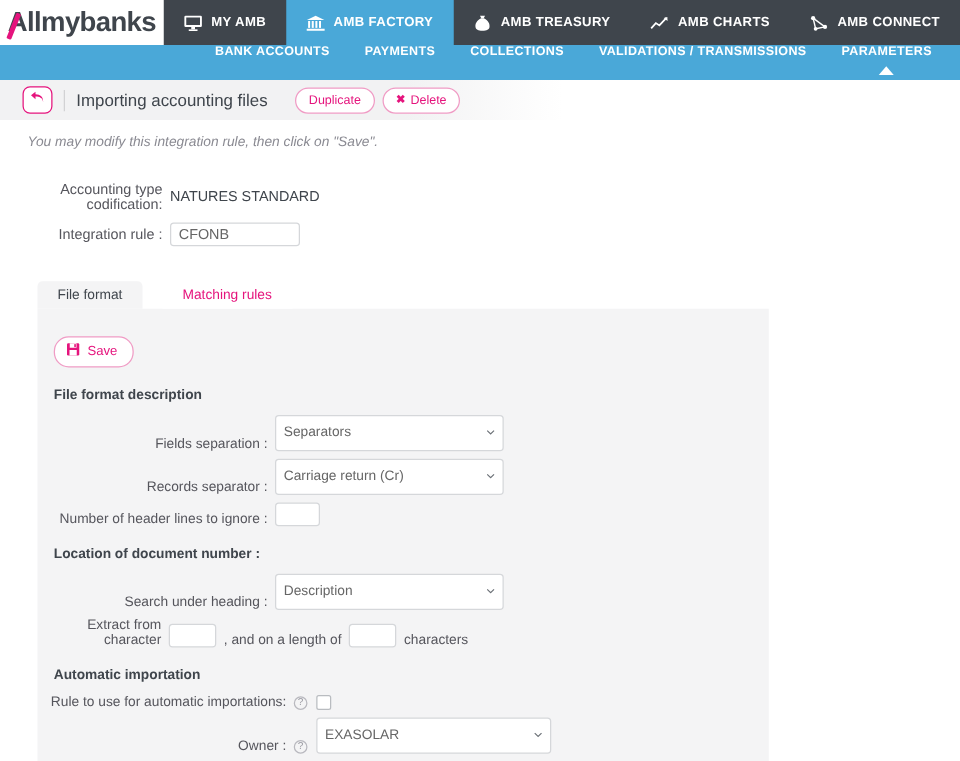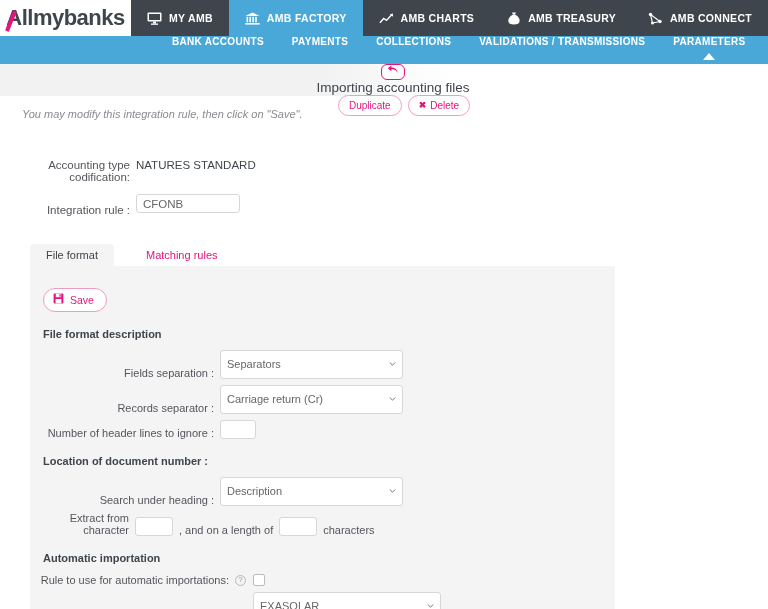--- a/index.html
+++ b/index.html
@@ -107,21 +107,20 @@
   }
 
   
   .titlebar {
     height: 32px;
     position: relative;
     display: flex;
     align-items: center;
     padding-left: 18px;
     box-sizing: border-box;
-    flex-direction: column;
   }
   .titlebar::before {
     content: "";
     position: absolute;
     left: 0; top: 0;
     width: 450px; height: 32px;
     background: linear-gradient(to right, #f2f2f3 0%, #f2f2f3 72%, rgba(242,242,243,0) 100%);
     z-index: 0;
   }
   .titlebar > * { position: relative; z-index: 1; }
@@ -187,21 +186,20 @@
     align-items: center;
     margin-bottom: 8px;
   }
   .frow .lbl {
     width: 136px;
     text-align: right;
     font-size: 11.5px;
     color: #55555c;
     padding-right: 6px;
     box-sizing: border-box;
-    margin-top: 13px;
   }
   .frow .val {
     font-size: 11.5px;
     color: #3f454c;
   }
   .txtinput {
     border: 1px solid #d5d7da;
     border-radius: 3px;
     background: #ffffff;
     height: 19px;
@@ -369,36 +367,36 @@
           <rect x="7.3" y="4.8" width="1.6" height="5.5" fill="#fff"></rect>
           <rect x="10.2" y="4.8" width="1.6" height="5.5" fill="#fff"></rect>
           <rect x="0.3" y="11" width="14.4" height="1.6" fill="#fff"></rect>
         </svg>
     </span>
     <span>AMB FACTORY</span>
   </div>
 
   <div class="topnav-item">
     <span class="nicon">
+      <svg width="14" height="13" viewBox="0 0 14 13">
+          <path d="M5 0.5 h4 l-1 2 h-2 z" fill="#fff"></path>
+          <path d="M6 2.6 C2.5 4.3 1 7 1.4 9.6 C1.7 11.7 3.5 12.6 7 12.6 C10.5 12.6 12.3 11.7 12.6 9.6 C13 7 11.5 4.3 8 2.6 z" fill="#fff"></path>
+        </svg>
+    </span>
+    <span>AMB TREASURY</span>
+  </div>
+
+  <div class="topnav-item">
+    <span class="nicon">
       <svg width="16" height="13" viewBox="0 0 16 13">
           <polyline points="1,11 5,6.5 8,8.5 14,2" fill="none" stroke="#fff" stroke-width="1.5"></polyline>
           <polygon points="14.8,1.2 15,4.6 11.6,2.2" fill="#fff"></polygon>
         </svg>
     </span>
     <span>AMB CHARTS</span>
-  </div>
-
-  <div class="topnav-item">
-    <span class="nicon">
-      <svg width="14" height="13" viewBox="0 0 14 13">
-          <path d="M5 0.5 h4 l-1 2 h-2 z" fill="#fff"></path>
-          <path d="M6 2.6 C2.5 4.3 1 7 1.4 9.6 C1.7 11.7 3.5 12.6 7 12.6 C10.5 12.6 12.3 11.7 12.6 9.6 C13 7 11.5 4.3 8 2.6 z" fill="#fff"></path>
-        </svg>
-    </span>
-    <span>AMB TREASURY</span>
   </div>
 
   <div class="topnav-item">
     <span class="nicon">
       <svg width="15" height="13" viewBox="0 0 15 13">
           <line x1="2.5" y1="2.5" x2="12" y2="9.5" stroke="#fff" stroke-width="1.1"></line>
           <line x1="2.5" y1="2.5" x2="4.5" y2="11" stroke="#fff" stroke-width="1.1"></line>
           <line x1="4.5" y1="11" x2="12" y2="9.5" stroke="#fff" stroke-width="1.1"></line>
           <circle cx="2.5" cy="2.5" r="1.7" fill="#fff"></circle>
           <circle cx="12" cy="9.5" r="1.7" fill="#fff"></circle>

